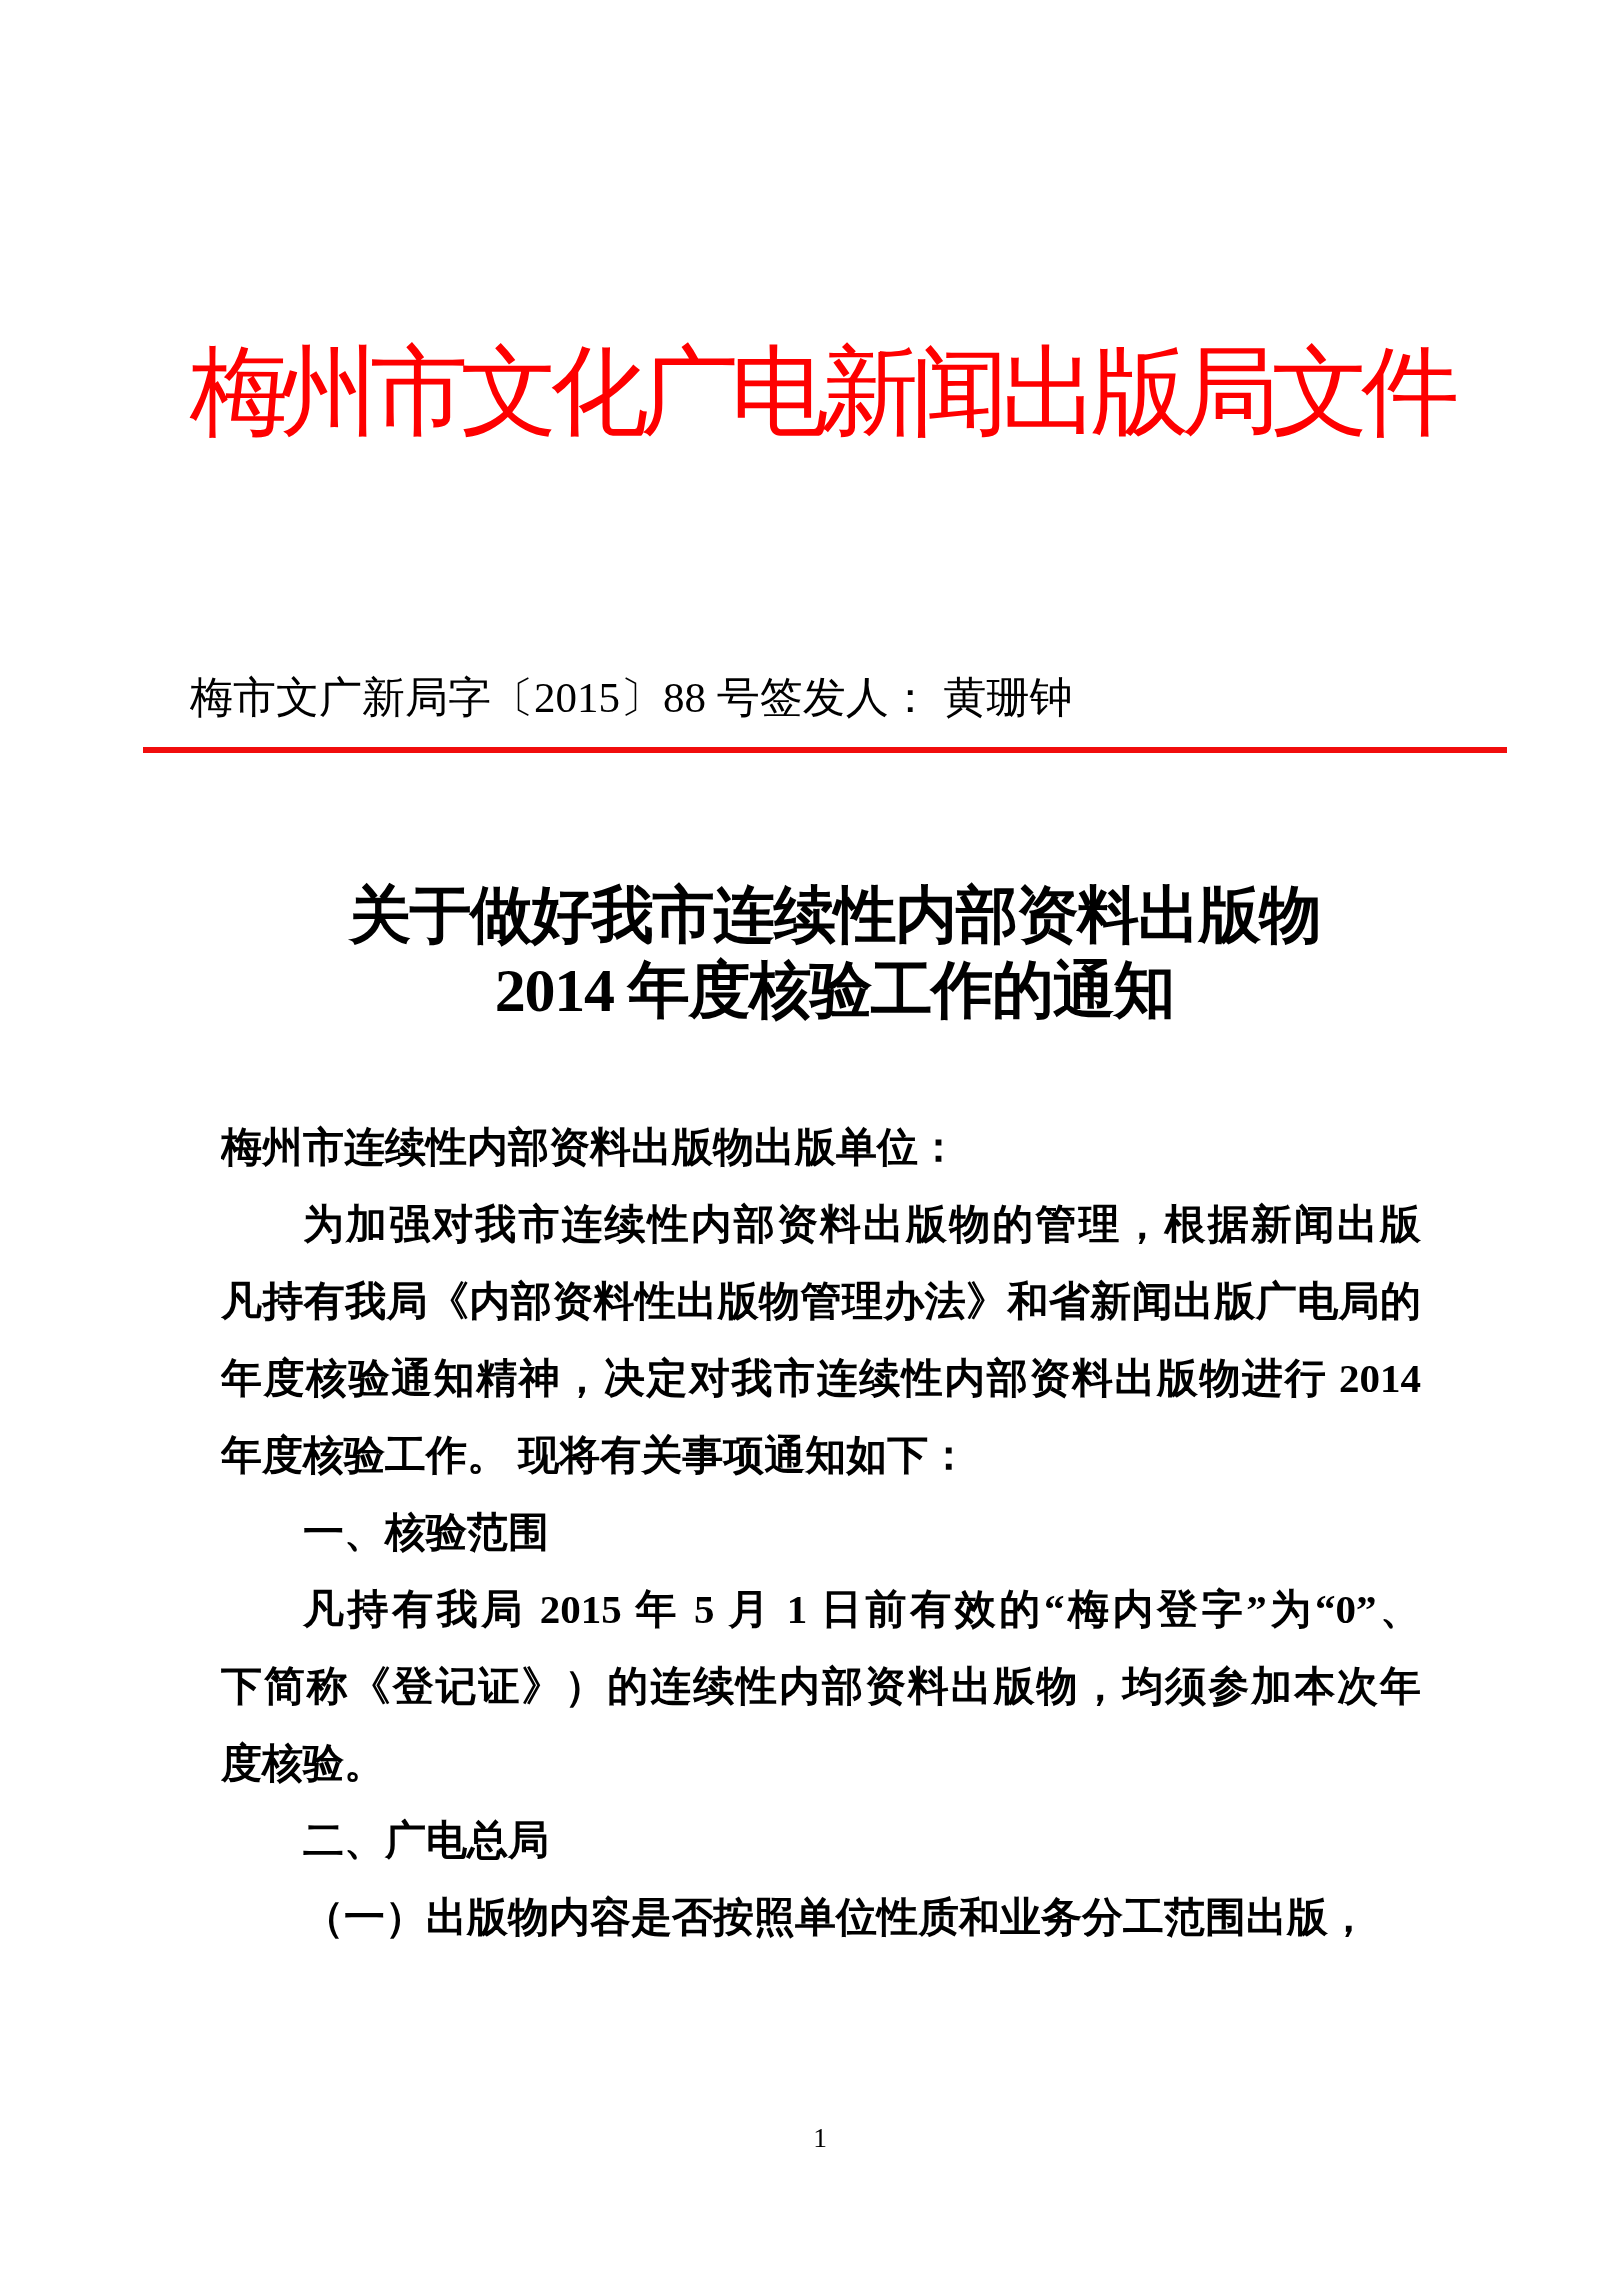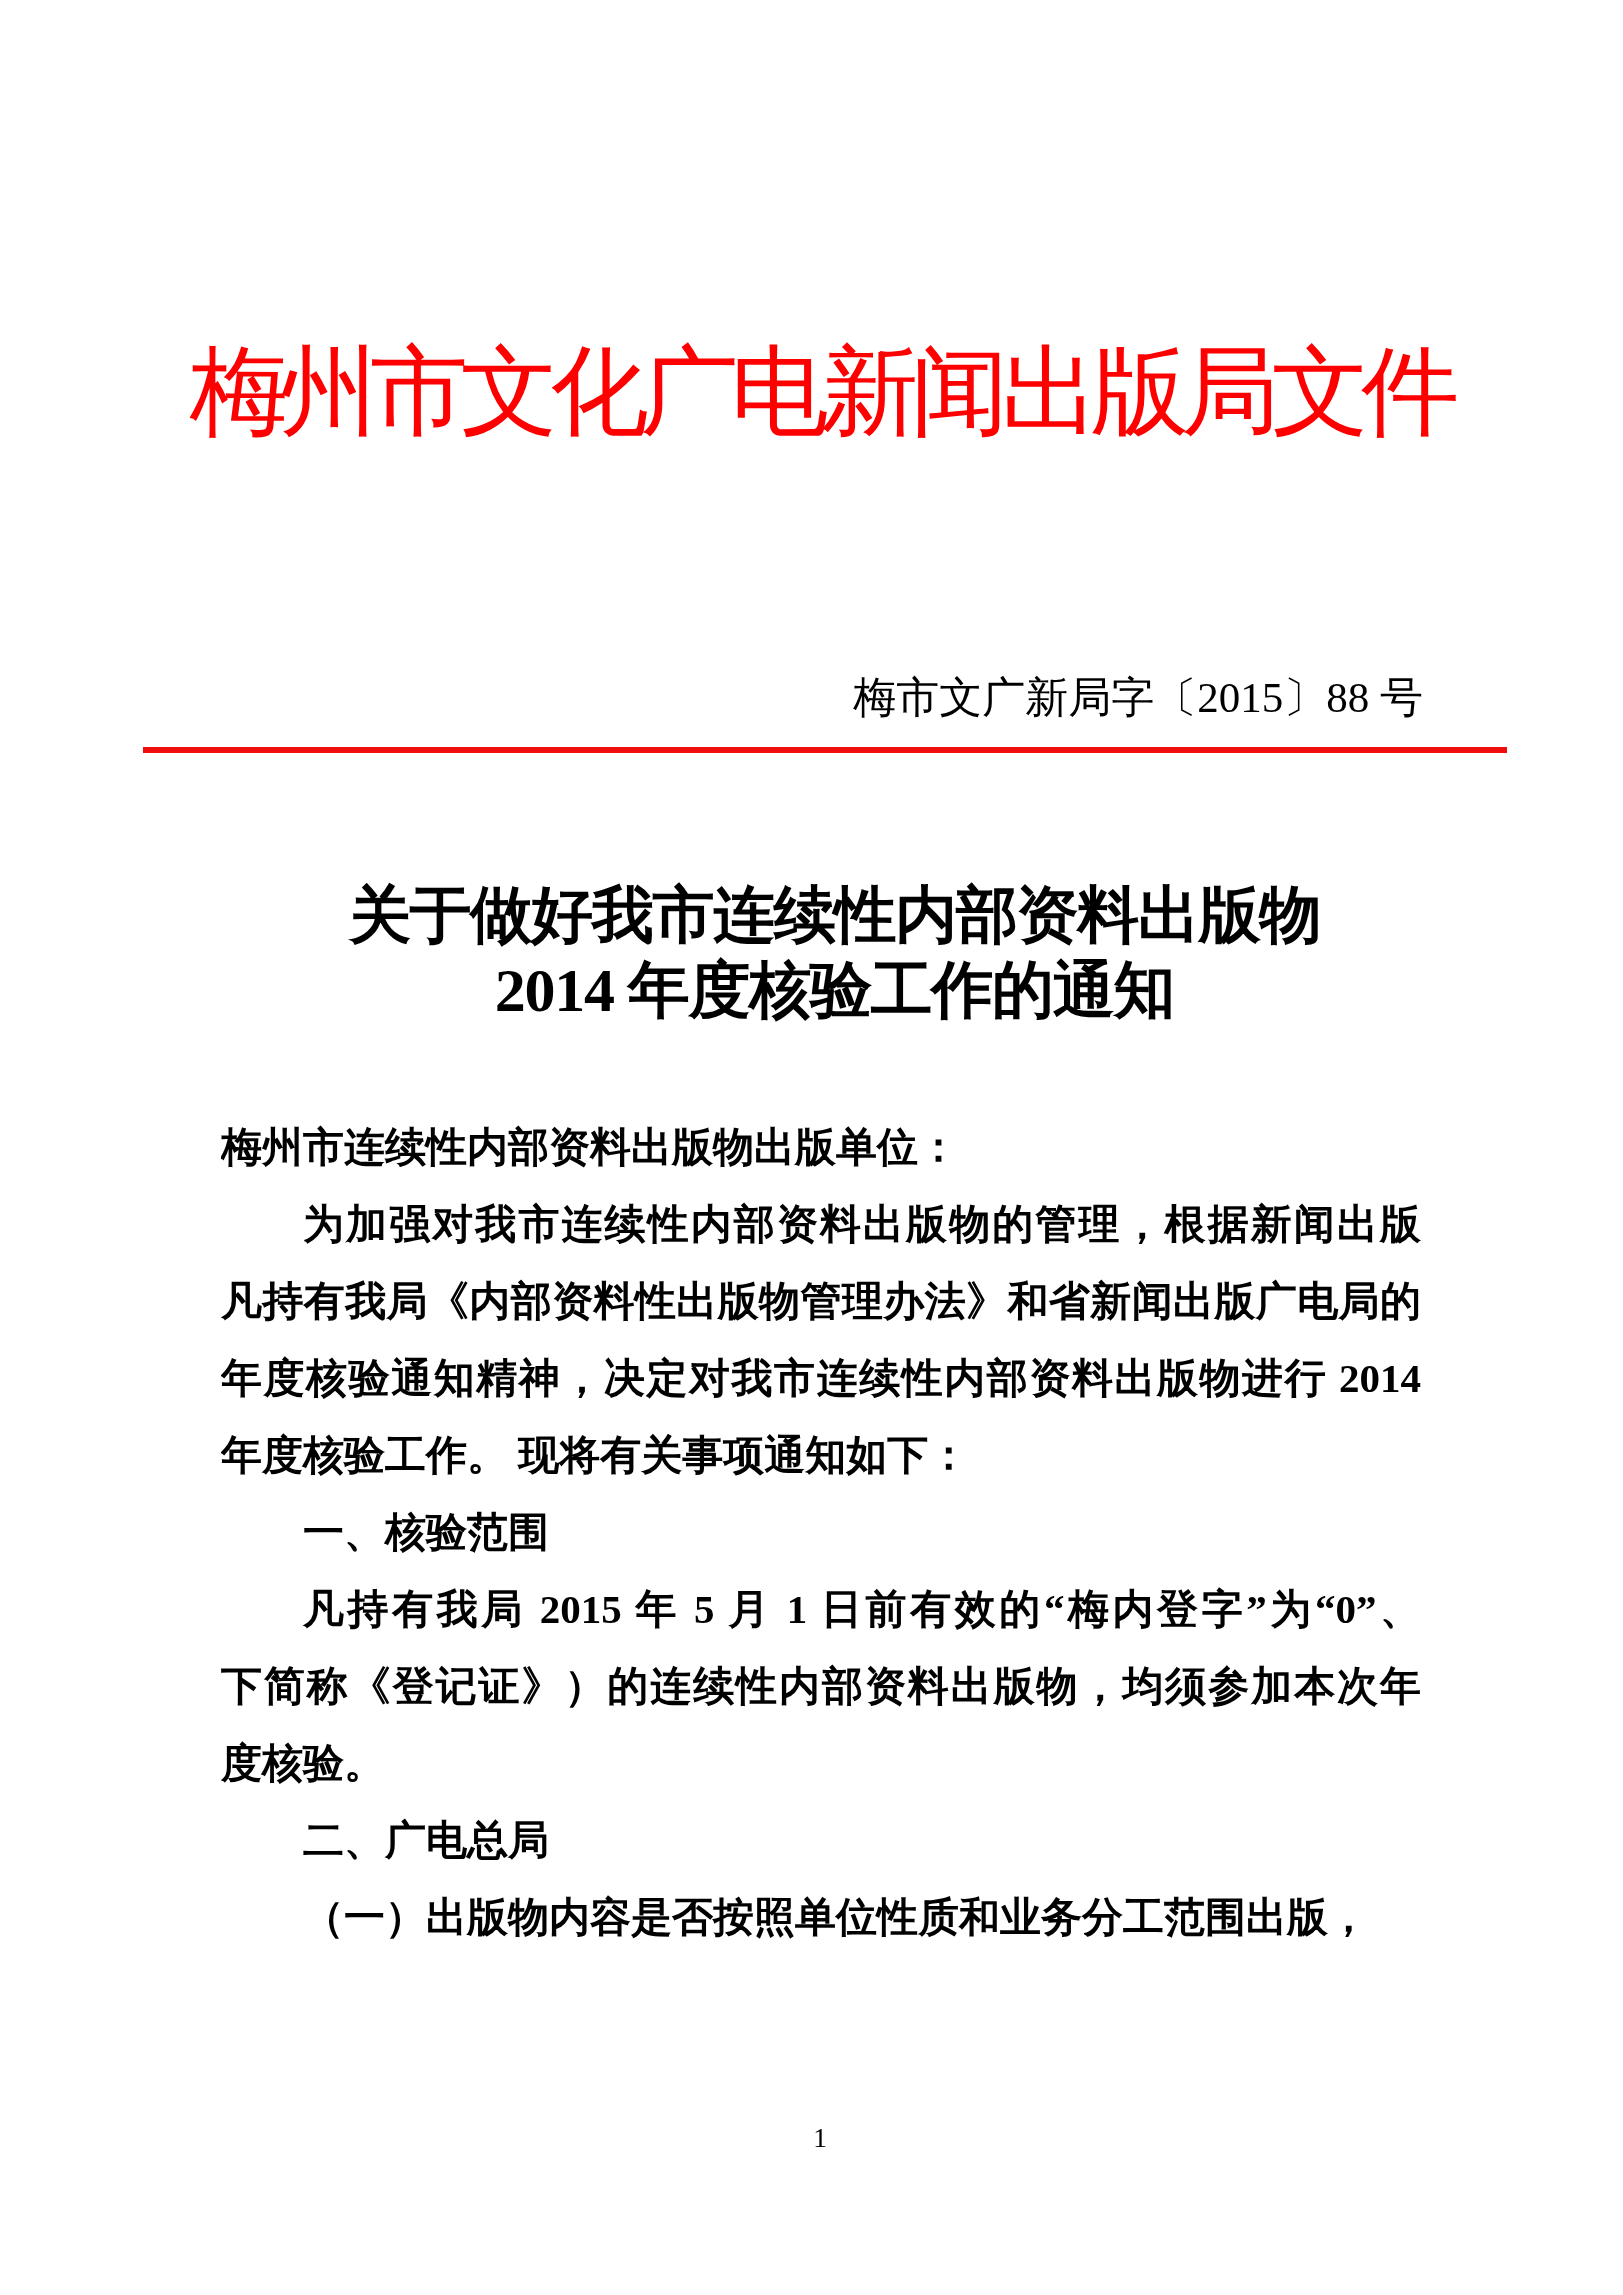--- a/index.html
+++ b/index.html
@@ -27,21 +27,21 @@
     color:var(--accent-red);
     letter-spacing:-7.9px;
     white-space:nowrap;
   }
 
   
   .doc-row{
     left:190px;top:672px;
     width:1233px;height:52px;
     display:flex;
-    justify-content:flex-end;
+    justify-content:flex-start;
     align-items:center;
     font-size:43px;
     line-height:52px;
     white-space:nowrap;
   }
   .signer{display:flex;gap:11.8px;}
 
   
   .red-rule{
     left:143px;top:747px;
@@ -92,20 +92,24 @@
     line-height:34px;
   }
 </style>
 </head>
 <body>
 
 <div class="abs red-header">梅州市文化广电新闻出版局文件</div>
 
 <div class="abs doc-row">
   <span>梅市文广新局字〔2015〕88 号</span>
+  <span class="signer">
+    <span>签发人：</span>
+    <span>黄珊钟</span>
+  </span>
 </div>
 
 <div class="abs red-rule"></div>
 
 <div class="abs doc-title">
   <div>关于做好我市连续性内部资料出版物</div>
   <div>2014 年度核验工作的通知</div>
 </div>
 
 <div class="abs body-block">

